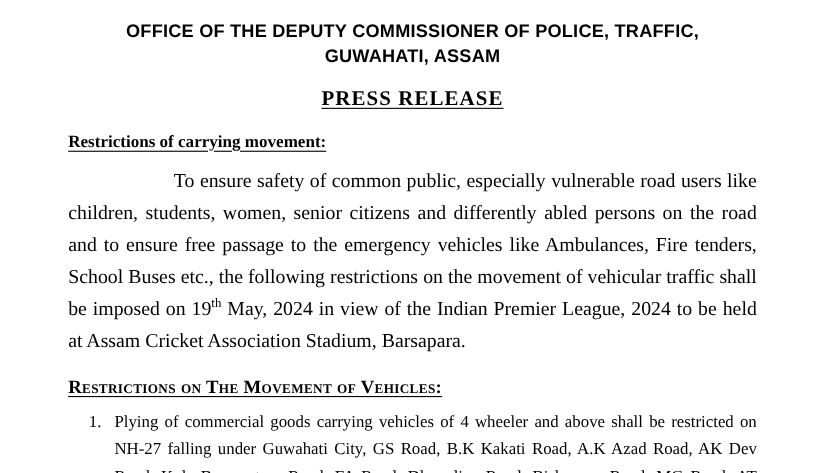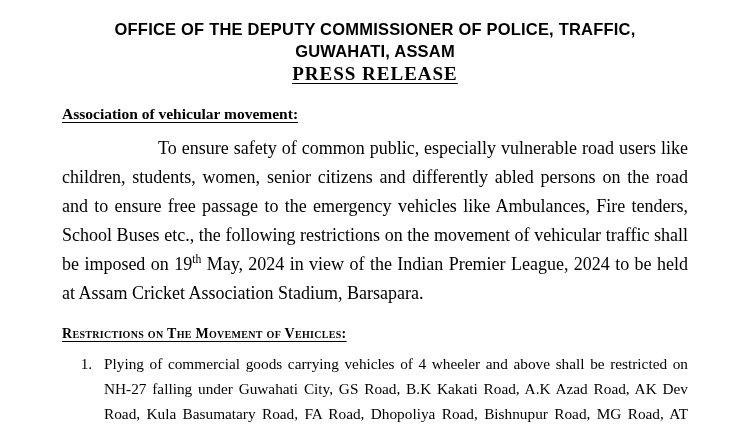--- a/index.html
+++ b/index.html
@@ -27,20 +27,21 @@
   }
   .office-title {
     font-family: "Liberation Sans", sans-serif;
     font-weight: bold;
     font-size: 16.5px;
     letter-spacing: 0.2px;
     line-height: 1.35;
     padding: 0 70px;
   }
   .press-release {
+    margin-top: 16px;
     font-family: "Liberation Serif", serif;
     font-weight: bold;
     font-size: 19px;
     letter-spacing: 1px;
     text-decoration: underline;
     text-underline-offset: 3px;
   }
   .body-block {
     padding: 0 62px 0 62px;
   }
@@ -64,21 +65,21 @@
     width: 96px;
   }
   sup {
     font-size: 0.65em;
     vertical-align: super;
   }
   .subsection-heading {
     margin-top: 0;
     font-family: "Liberation Serif", serif;
     font-weight: bold;
-    font-size: 14px;
+    font-size: 17px;
     font-variant: small-caps;
     letter-spacing: 0.3px;
     text-decoration: underline;
     text-underline-offset: 3px;
   }
   ol.items {
     margin: 10px 0 0 0;
     padding-left: 34px;
   }
   ol.items li {
@@ -93,21 +94,21 @@
 
 <div class="page">
 
   <div class="header-block">
     <div class="office-title">OFFICE OF THE DEPUTY COMMISSIONER OF POLICE, TRAFFIC, GUWAHATI, ASSAM</div>
     <div class="press-release">PRESS RELEASE</div>
   </div>
 
   <div class="body-block">
 
-    <div class="section-heading">Association of vehicular movement:</div>
+    <div class="section-heading">Restrictions of carrying movement:</div>
 
     <p class="para"><span class="indent"></span><span>To ensure safety of common public, especially vulnerable road users like children, students, women, senior citizens and differently abled persons on the road and to ensure free passage to the emergency vehicles like Ambulances, Fire tenders, School Buses etc., the following restrictions on the movement of vehicular traffic shall be imposed on 19</span><sup>th</sup><span> May, 2024 in view of the Indian Premier League, 2024 to be held at Assam Cricket Association Stadium, Barsapara.</span></p>
 
     <div class="subsection-heading">Restrictions on The Movement of Vehicles:</div>
 
     <ol class="items">
       <li><span>Plying of commercial goods carrying vehicles of 4 wheeler and above shall be restricted on NH-27 falling under Guwahati City, GS Road, B.K Kakati Road, A.K Azad Road, AK Dev Road, Kula Basumatary Road, FA Road, Dhopoliya Road, Bishnupur Road, MG Road, AT Road, RMC Road, GNB Road and Kahilipara Road from 3 PM to 12 Midnight on 19</span><sup>th</sup><span> May, 2024.</span></li>
     </ol>
 
   </div>

